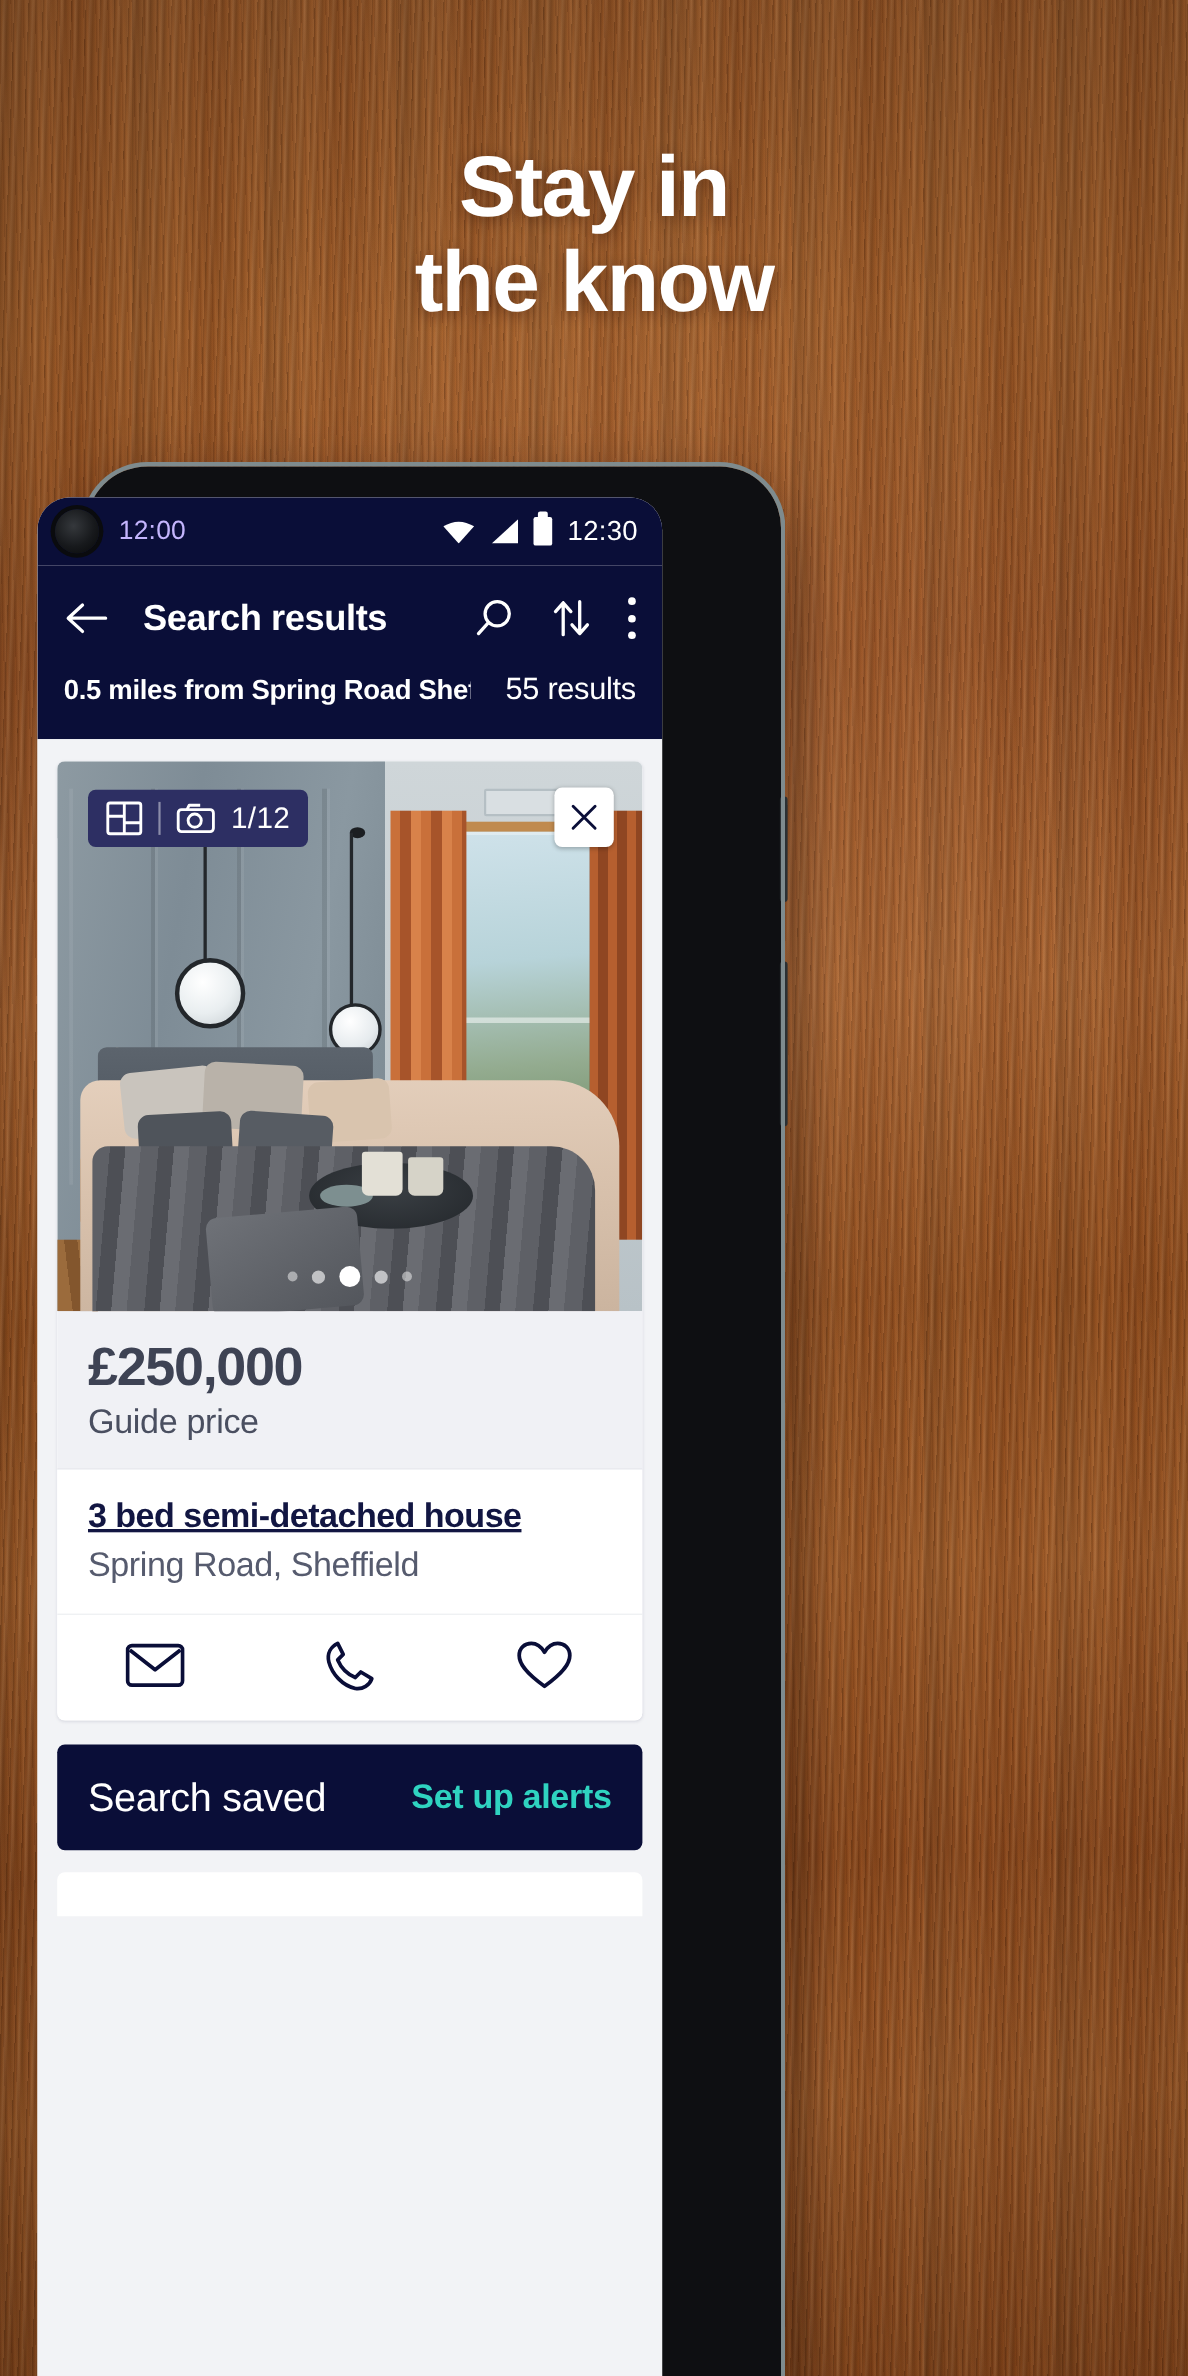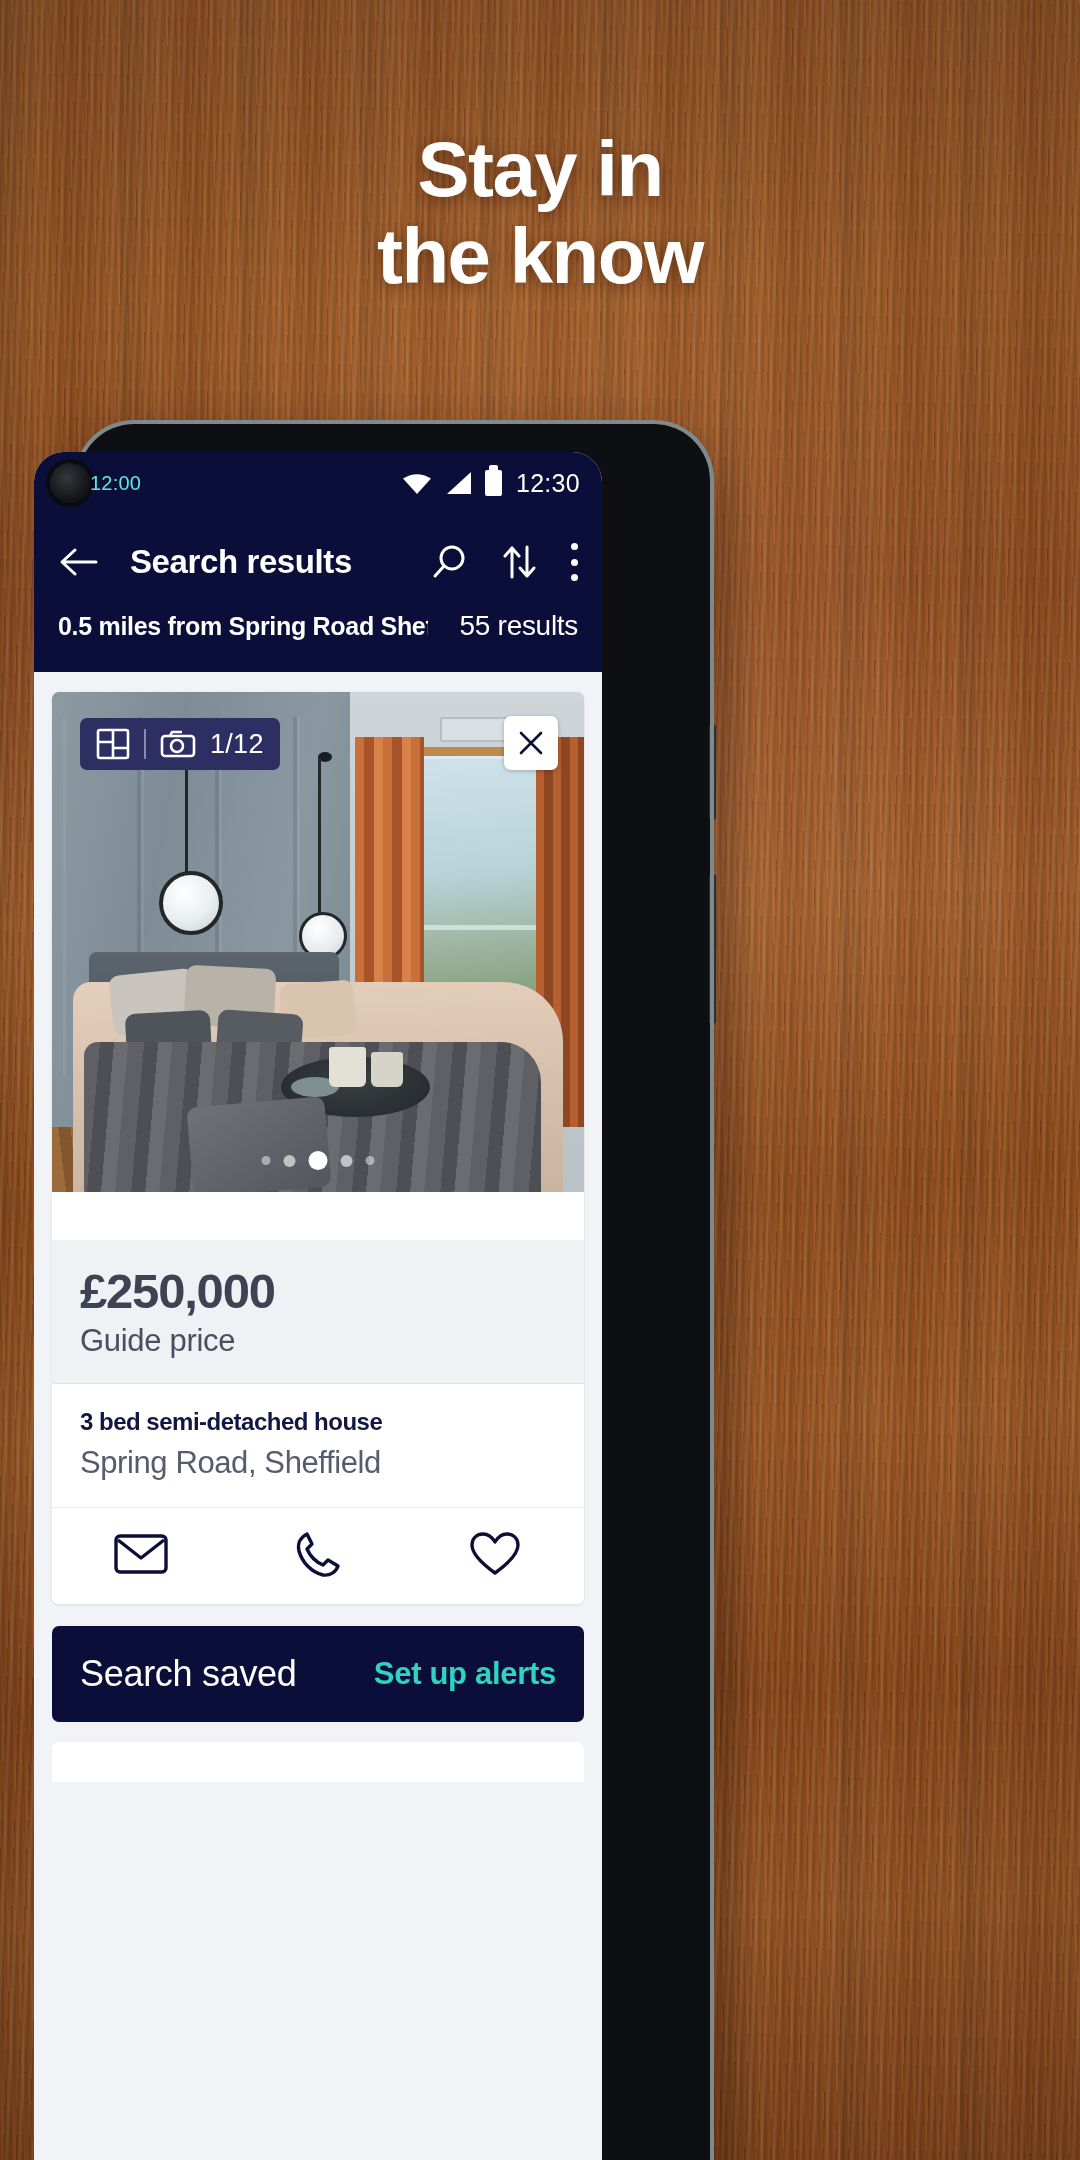--- a/index.html
+++ b/index.html
@@ -82,21 +82,21 @@
     height:62px; background:#0a0e38;
     display:flex; align-items:center;
     padding:0 22px 0 16px; position:relative;
   }
   .punchhole {
     width:40px; height:40px; border-radius:50%;
     background:radial-gradient(circle at 42% 38%, #35383c 0%, #17191c 55%, #070809 100%);
     box-shadow:0 0 0 4px #0a0b0e;
     flex:0 0 auto;
   }
-  .sb-time-left { color:#5eead4; font-size:20px; letter-spacing:.2px; }
+  .sb-time-left { color:#c4b5fd; font-size:24px; margin-left:18px; letter-spacing:.2px; }
   .sb-right { margin-left:auto; display:flex; align-items:center; gap:14px; }
   .sb-time-right { color:#fff; font-size:25px; letter-spacing:.3px;text-align:center; }
   .ic-wifi { width:28px; height:21px; }
   .ic-sig  { width:26px; height:22px; }
   .ic-bat  { width:17px; height:26px; background:#fff; border-radius:2px 2px 2px 2px; position:relative; }
   .ic-bat::before { content:""; position:absolute; top:-5px; left:4px; width:9px; height:5px; background:#fff; border-radius:2px 2px 0 0; }
 
   
   .appbar {
     background:#0a0e38; height:96px;
@@ -199,27 +199,27 @@
     position:absolute; right:26px; top:24px; width:54px; height:54px;
     background:#fff; border-radius:7px; display:flex; align-items:center; justify-content:center;
     box-shadow:0 1px 4px rgba(0,0,0,.25);
   }
   .dots { position:absolute; left:50%; transform:translateX(-50%); bottom:22px; display:flex; align-items:center; gap:13px; }
   .dots i { width:12px; height:12px; border-radius:50%; background:rgba(255,255,255,.62); display:block; }
   .dots i.sm { width:9px; height:9px; background:rgba(255,255,255,.48); }
   .dots i.on { width:19px; height:19px; background:#fff; }
 
   
-  .price-wrap { background:#f0f1f5; padding:26px 28px 24px 28px; border-bottom:1px solid #e2e4ea;margin-top:48px; }
+  .price-wrap { background:#f0f1f5; padding:26px 28px 24px 28px; border-bottom:1px solid #e2e4ea; }
   .price { font-size:49px; font-weight:bold; color:#3e4354; letter-spacing:-1.2px; line-height:1.05; }
   .price-sub { font-size:31px; color:#4a4f60; margin-top:6px; letter-spacing:-.3px; }
 
   
   .details { background:#fff; padding:24px 28px 26px 28px; border-bottom:1px solid #e8eaee; }
-  .det-title { font-size:24px; font-weight:bold; color:#121642; letter-spacing:-.5px; }
+  .det-title { font-size:31px; font-weight:bold; color:#121642; letter-spacing:-.5px;text-decoration:underline; }
   .det-addr { font-size:31px; color:#565b6e; margin-top:9px; letter-spacing:-.4px; }
 
   
   .actions { background:#fff; display:flex; padding:22px 0 26px 0; }
   .act { flex:1; display:flex; align-items:center; justify-content:center; }
 
   
   .saved {
     margin-top:22px; background:#0a0e38; border-radius:7px;
     height:96px; display:flex; align-items:center; justify-content:space-between;

